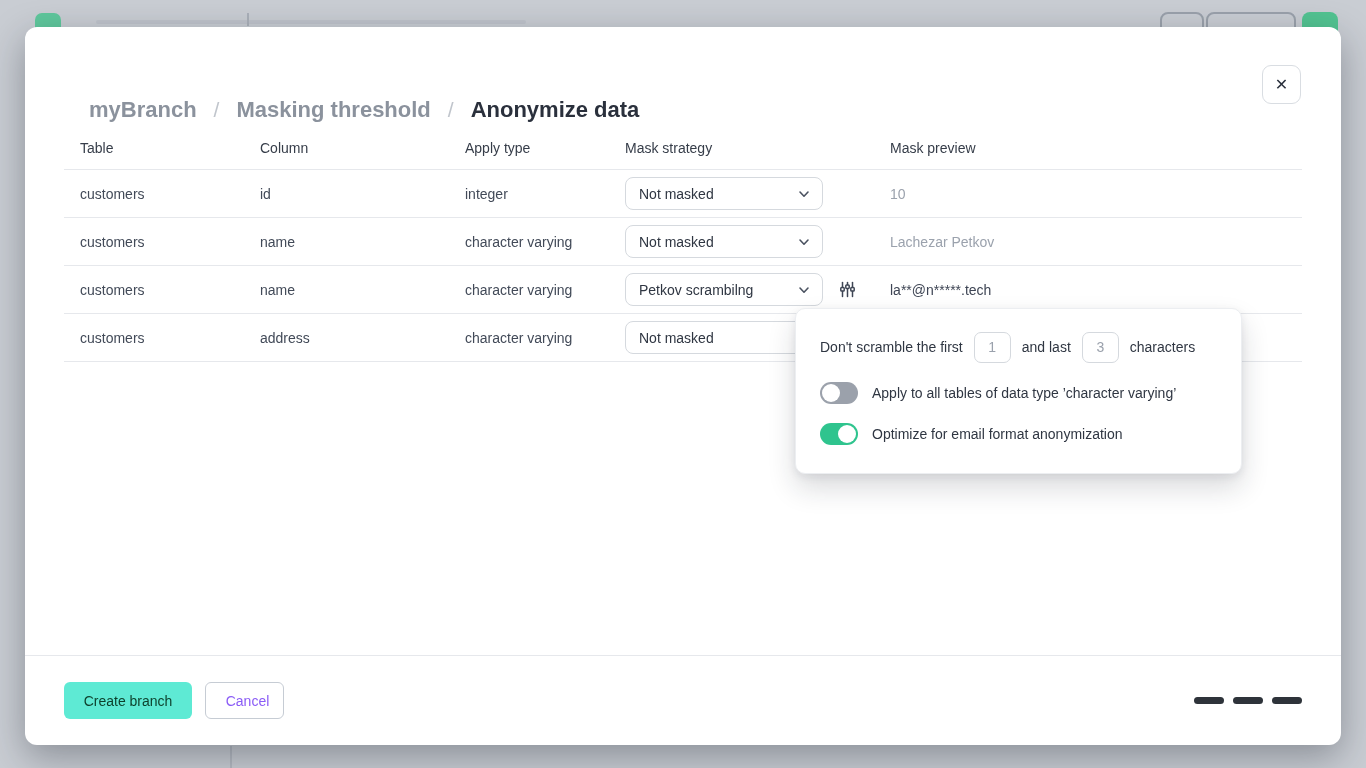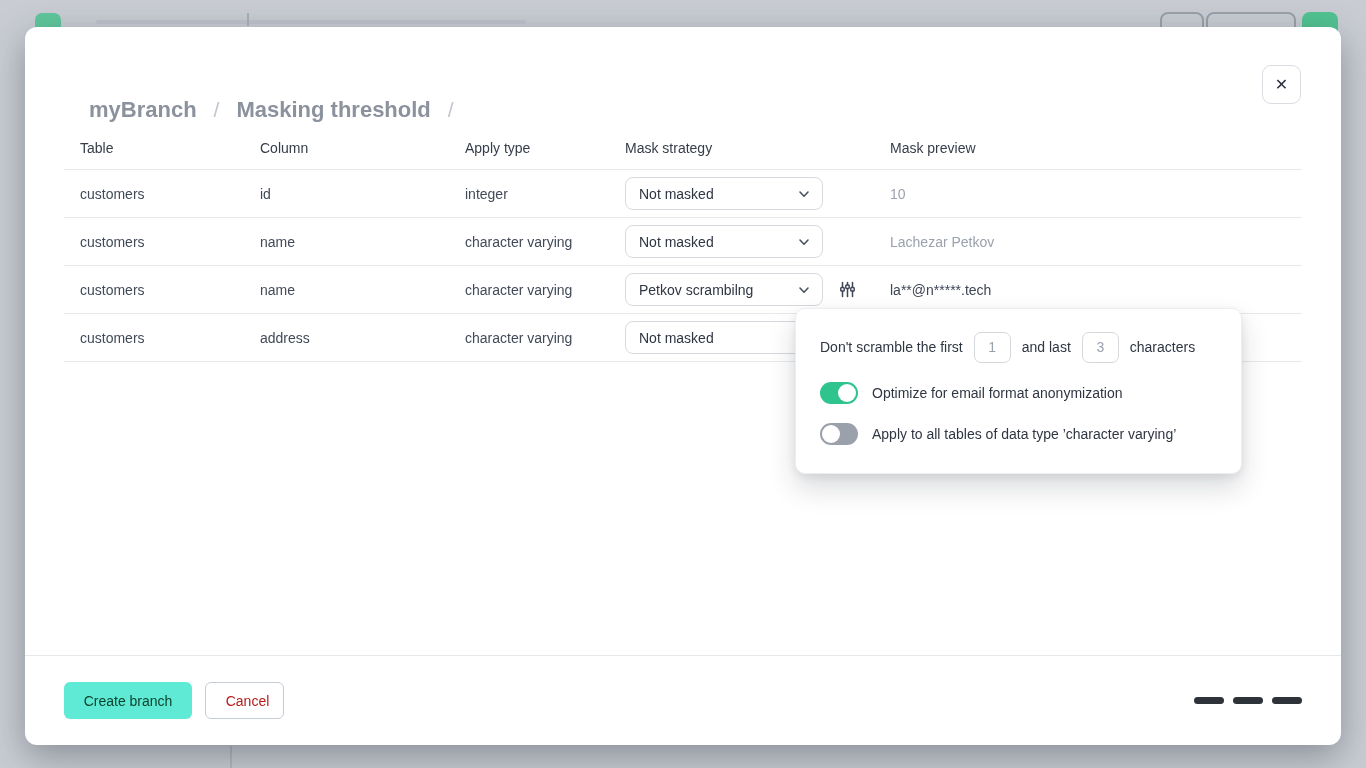--- a/index.html
+++ b/index.html
@@ -102,21 +102,21 @@
 
   
   .mfooter {
     position: absolute; left: 0; right: 0; bottom: 0; height: 90px;
     border-top: 1px solid #e6e8ec;
     display: flex; align-items: center; gap: 13px;
     padding: 0 39px;
   }
   .btn { height: 37px; border-radius: 6px; font-size: 14px; font-family: "Liberation Sans", sans-serif; cursor: pointer; }
   .btn-primary { width: 128px; background: #5eead4; border: none; color: #0d3f2b; }
-  .btn-secondary { width: 79px; background: #fff; border: 1px solid #c6ccd4; color: #b91c1c; padding-left: 12px; }
+  .btn-secondary { width: 79px; background: #fff; border: 1px solid #c6ccd4; color: #8b5cf6; padding-left: 12px; }
   .dashes { margin-left: auto; display: flex; gap: 9px; }
   .dash { width: 30px; height: 7px; border-radius: 4px; background: #2e333a; }
 </style>
 </head>
 <body>
 
 <div class="bd-el bd-logo"></div>
 <div class="bd-el bd-crumbline"></div>
 <div class="bd-el bd-vtick"></div>
 <div class="bd-el bd-btn-sm"></div>
@@ -124,20 +124,21 @@
 <div class="bd-el bd-btn-green"></div>
 <div class="bd-el bd-sidebar-divider"></div>
 
 <div class="modal">
 
   <div class="breadcrumb">
     <span class="crumb">myBranch</span>
     <span class="sep">/</span>
     <span class="crumb">Masking threshold</span>
     <span class="sep">/</span>
+    <span class="crumb current">Anonymize data</span>
   </div>
 
   <button class="close-btn">
     <span>✕</span>
   </button>
 
   <div class="dtable">
     <div class="thead">
       <span>Table</span>
       <span>Column</span>
@@ -222,30 +223,30 @@
 
   <div class="popover">
     <div class="pop-line">
       <span>Don't scramble the first</span>
       <input class="char-input" value="1" style="">
       <span>and last</span>
       <input class="char-input" value="3" style="">
       <span>characters</span>
     </div>
     <div class="toggle-row">
+      <div class="toggle">
+        <div class="knob"></div>
+      </div>
+      <span>Apply to all tables of data type ’character varying’</span>
+    </div>
+    <div class="toggle-row">
       <div class="toggle on">
         <div class="knob"></div>
       </div>
       <span>Optimize for email format anonymization</span>
-    </div>
-    <div class="toggle-row">
-      <div class="toggle">
-        <div class="knob"></div>
-      </div>
-      <span>Apply to all tables of data type ’character varying’</span>
     </div>
   </div>
 
   <div class="mfooter">
     <button class="btn btn-primary">Create branch</button>
     <button class="btn btn-secondary">Cancel</button>
     <div class="dashes">
       <span class="dash"></span>
       <span class="dash"></span>
       <span class="dash"></span>

